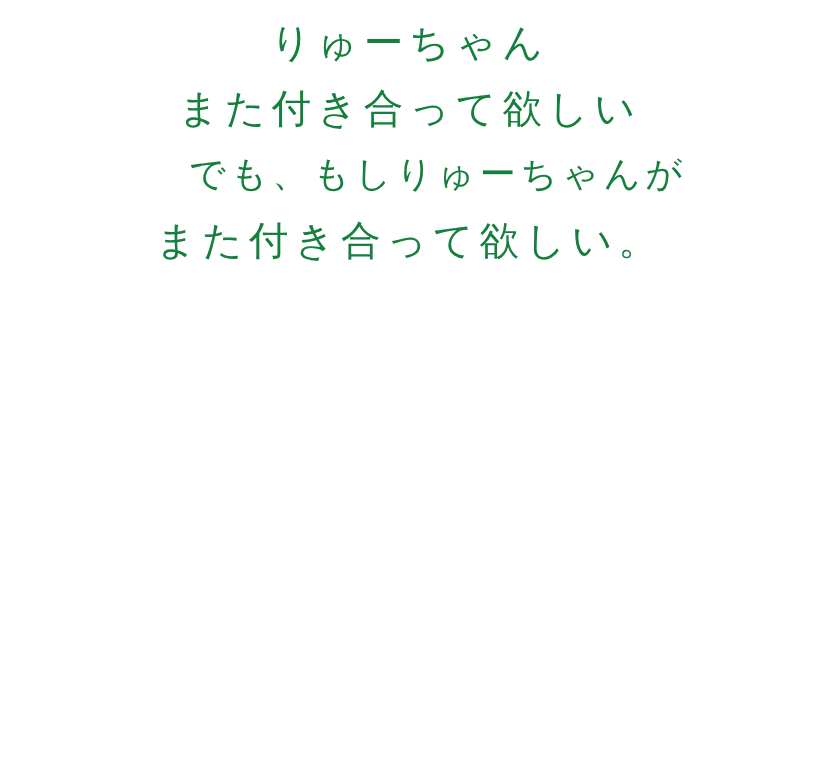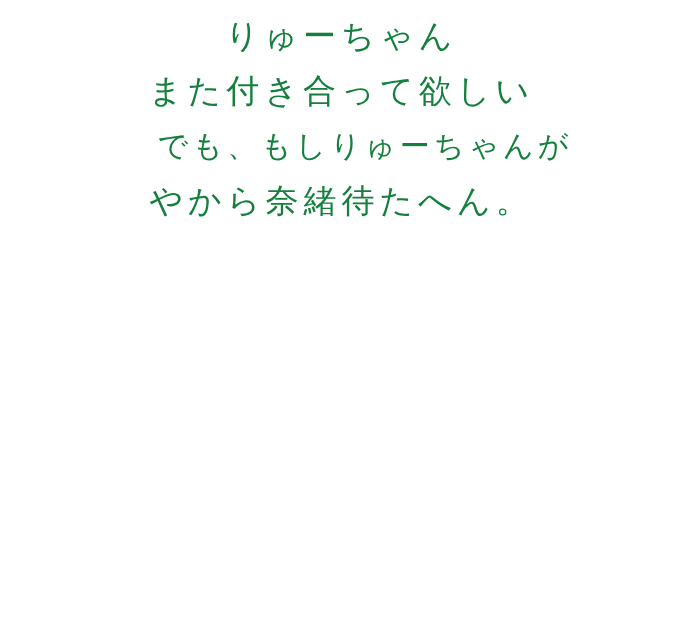--- a/index.html
+++ b/index.html
@@ -40,14 +40,14 @@
     margin-left: 47px;
   }
 </style>
 </head>
 <body>
 
 <div class="page">
   <span class="line">りゅーちゃん</span>
   <span class="line">また付き合って欲しい</span>
   <span class="line wide">でも、もしりゅーちゃんが</span>
-  <span class="line">やから奈緒待たへん。</span>
+  <span class="line">また付き合って欲しい。</span>
 </div>
 
 </body></html>

